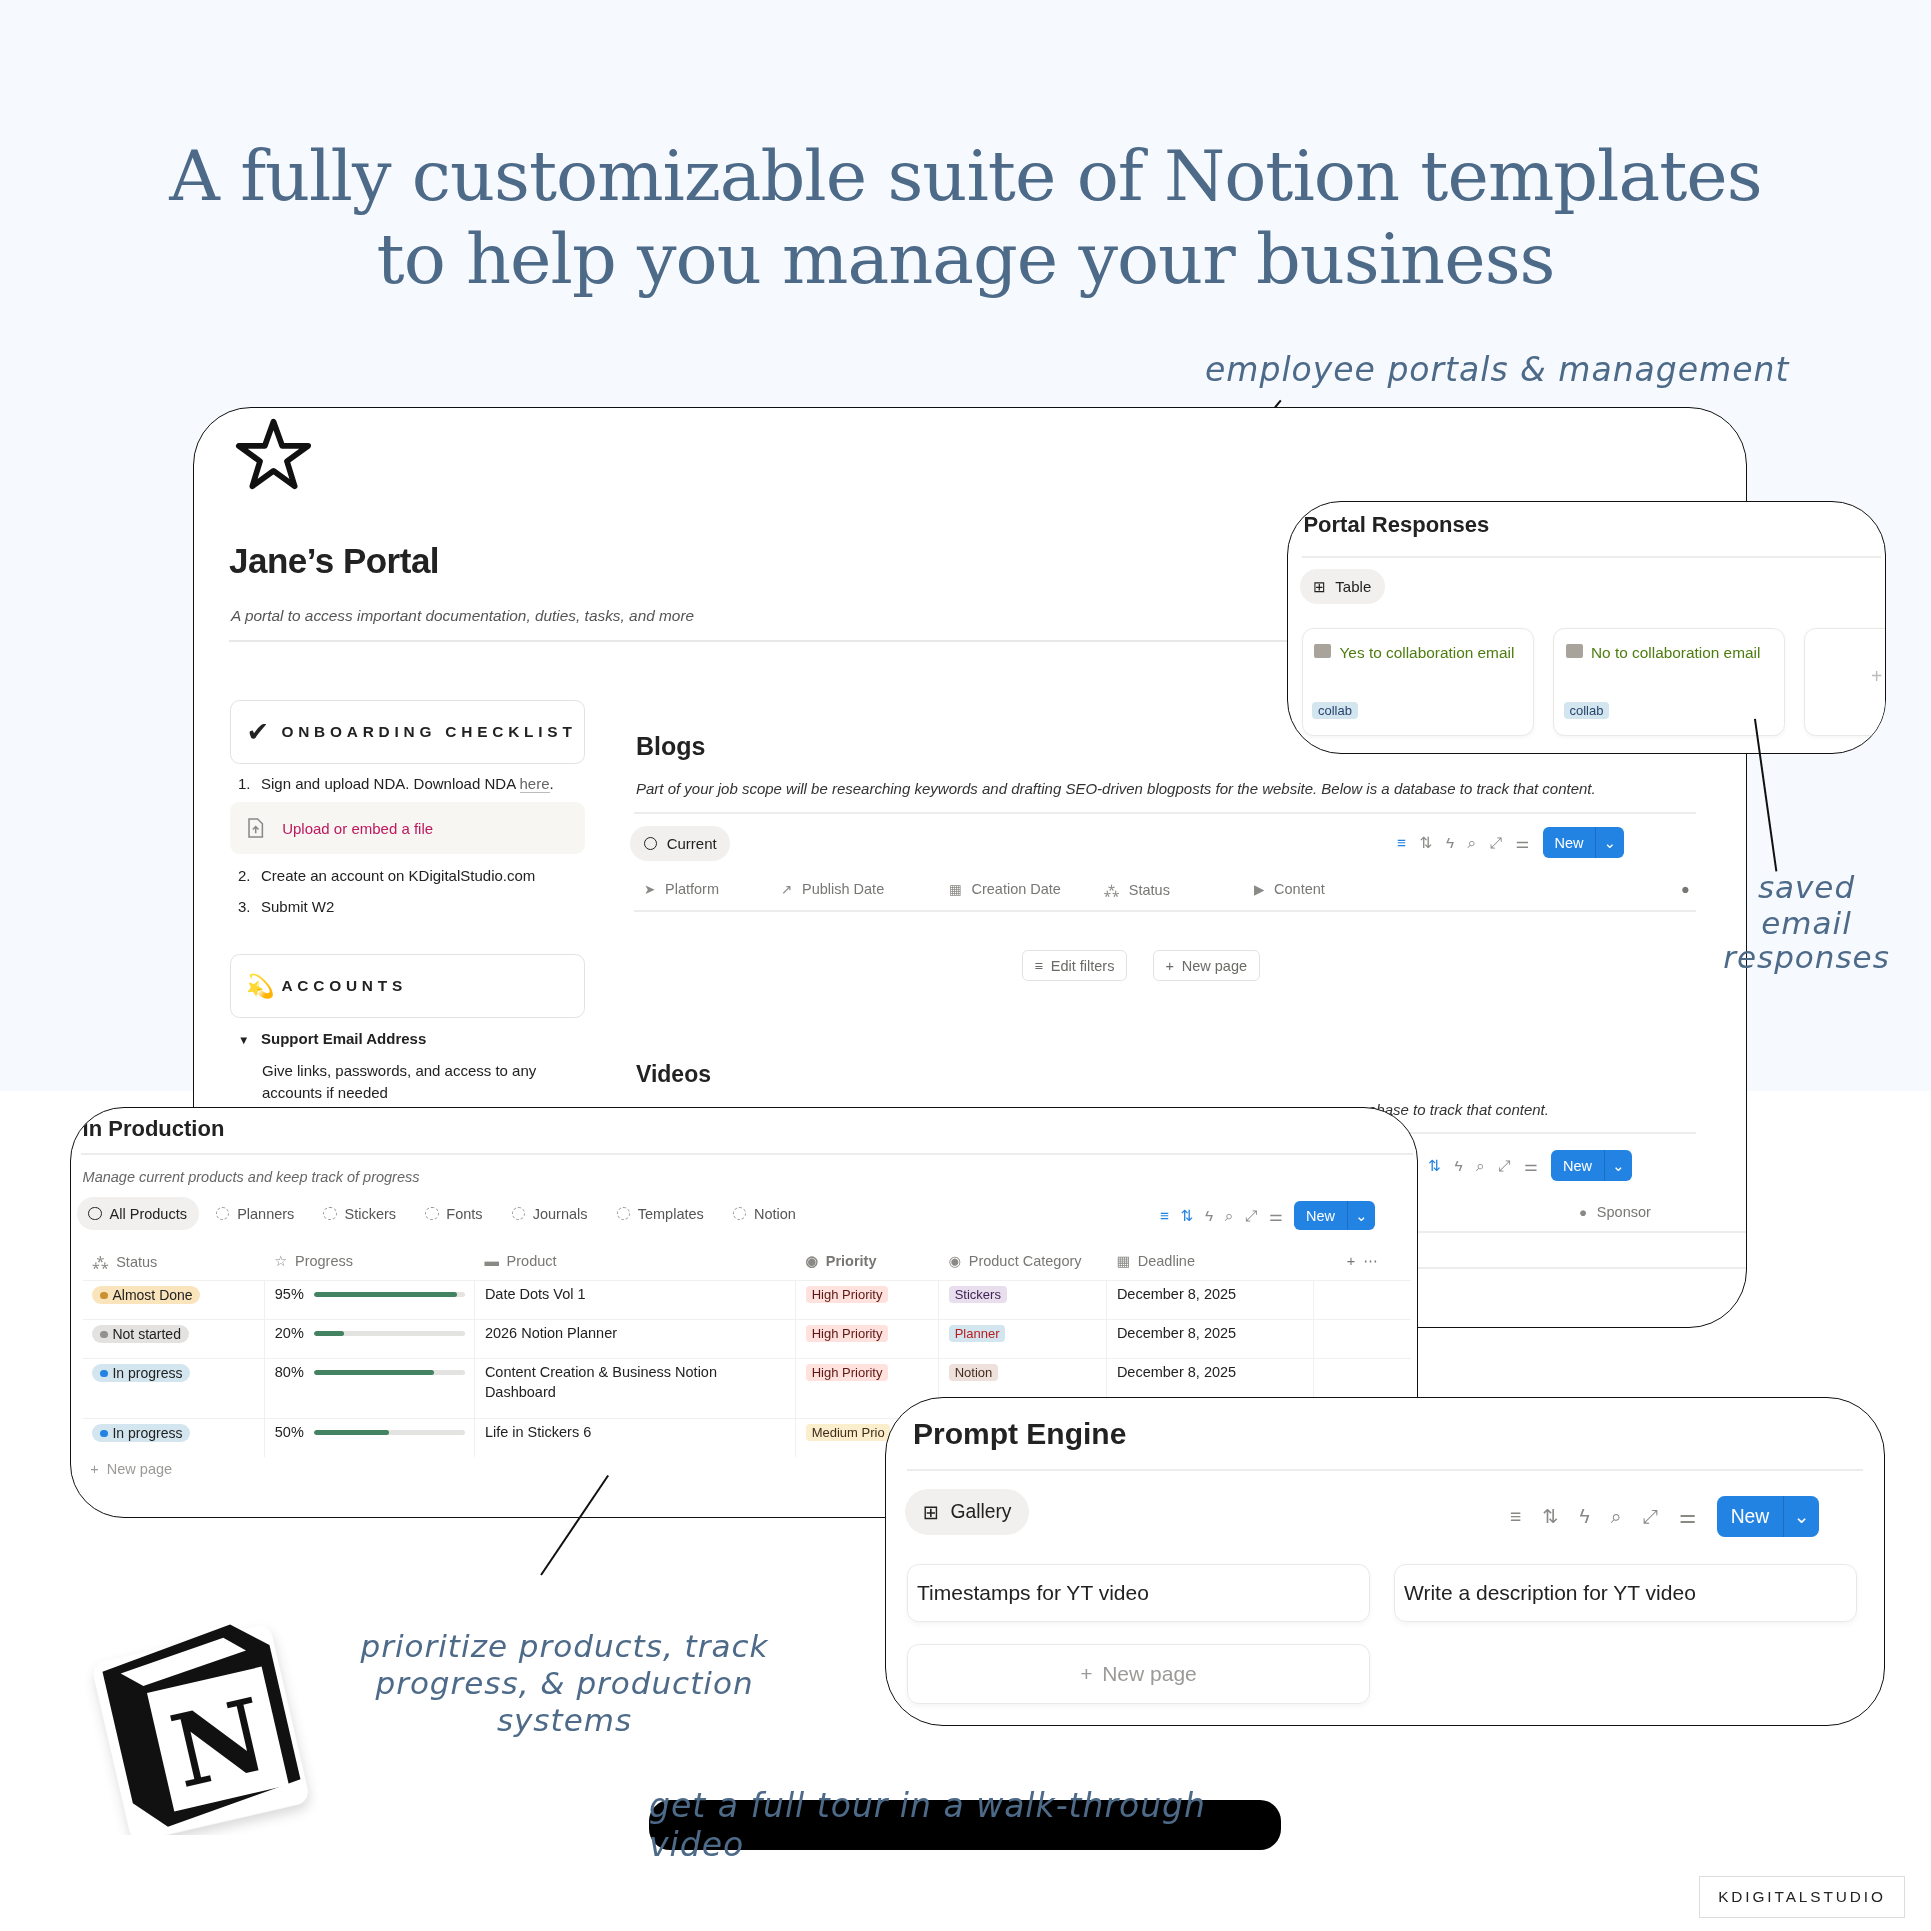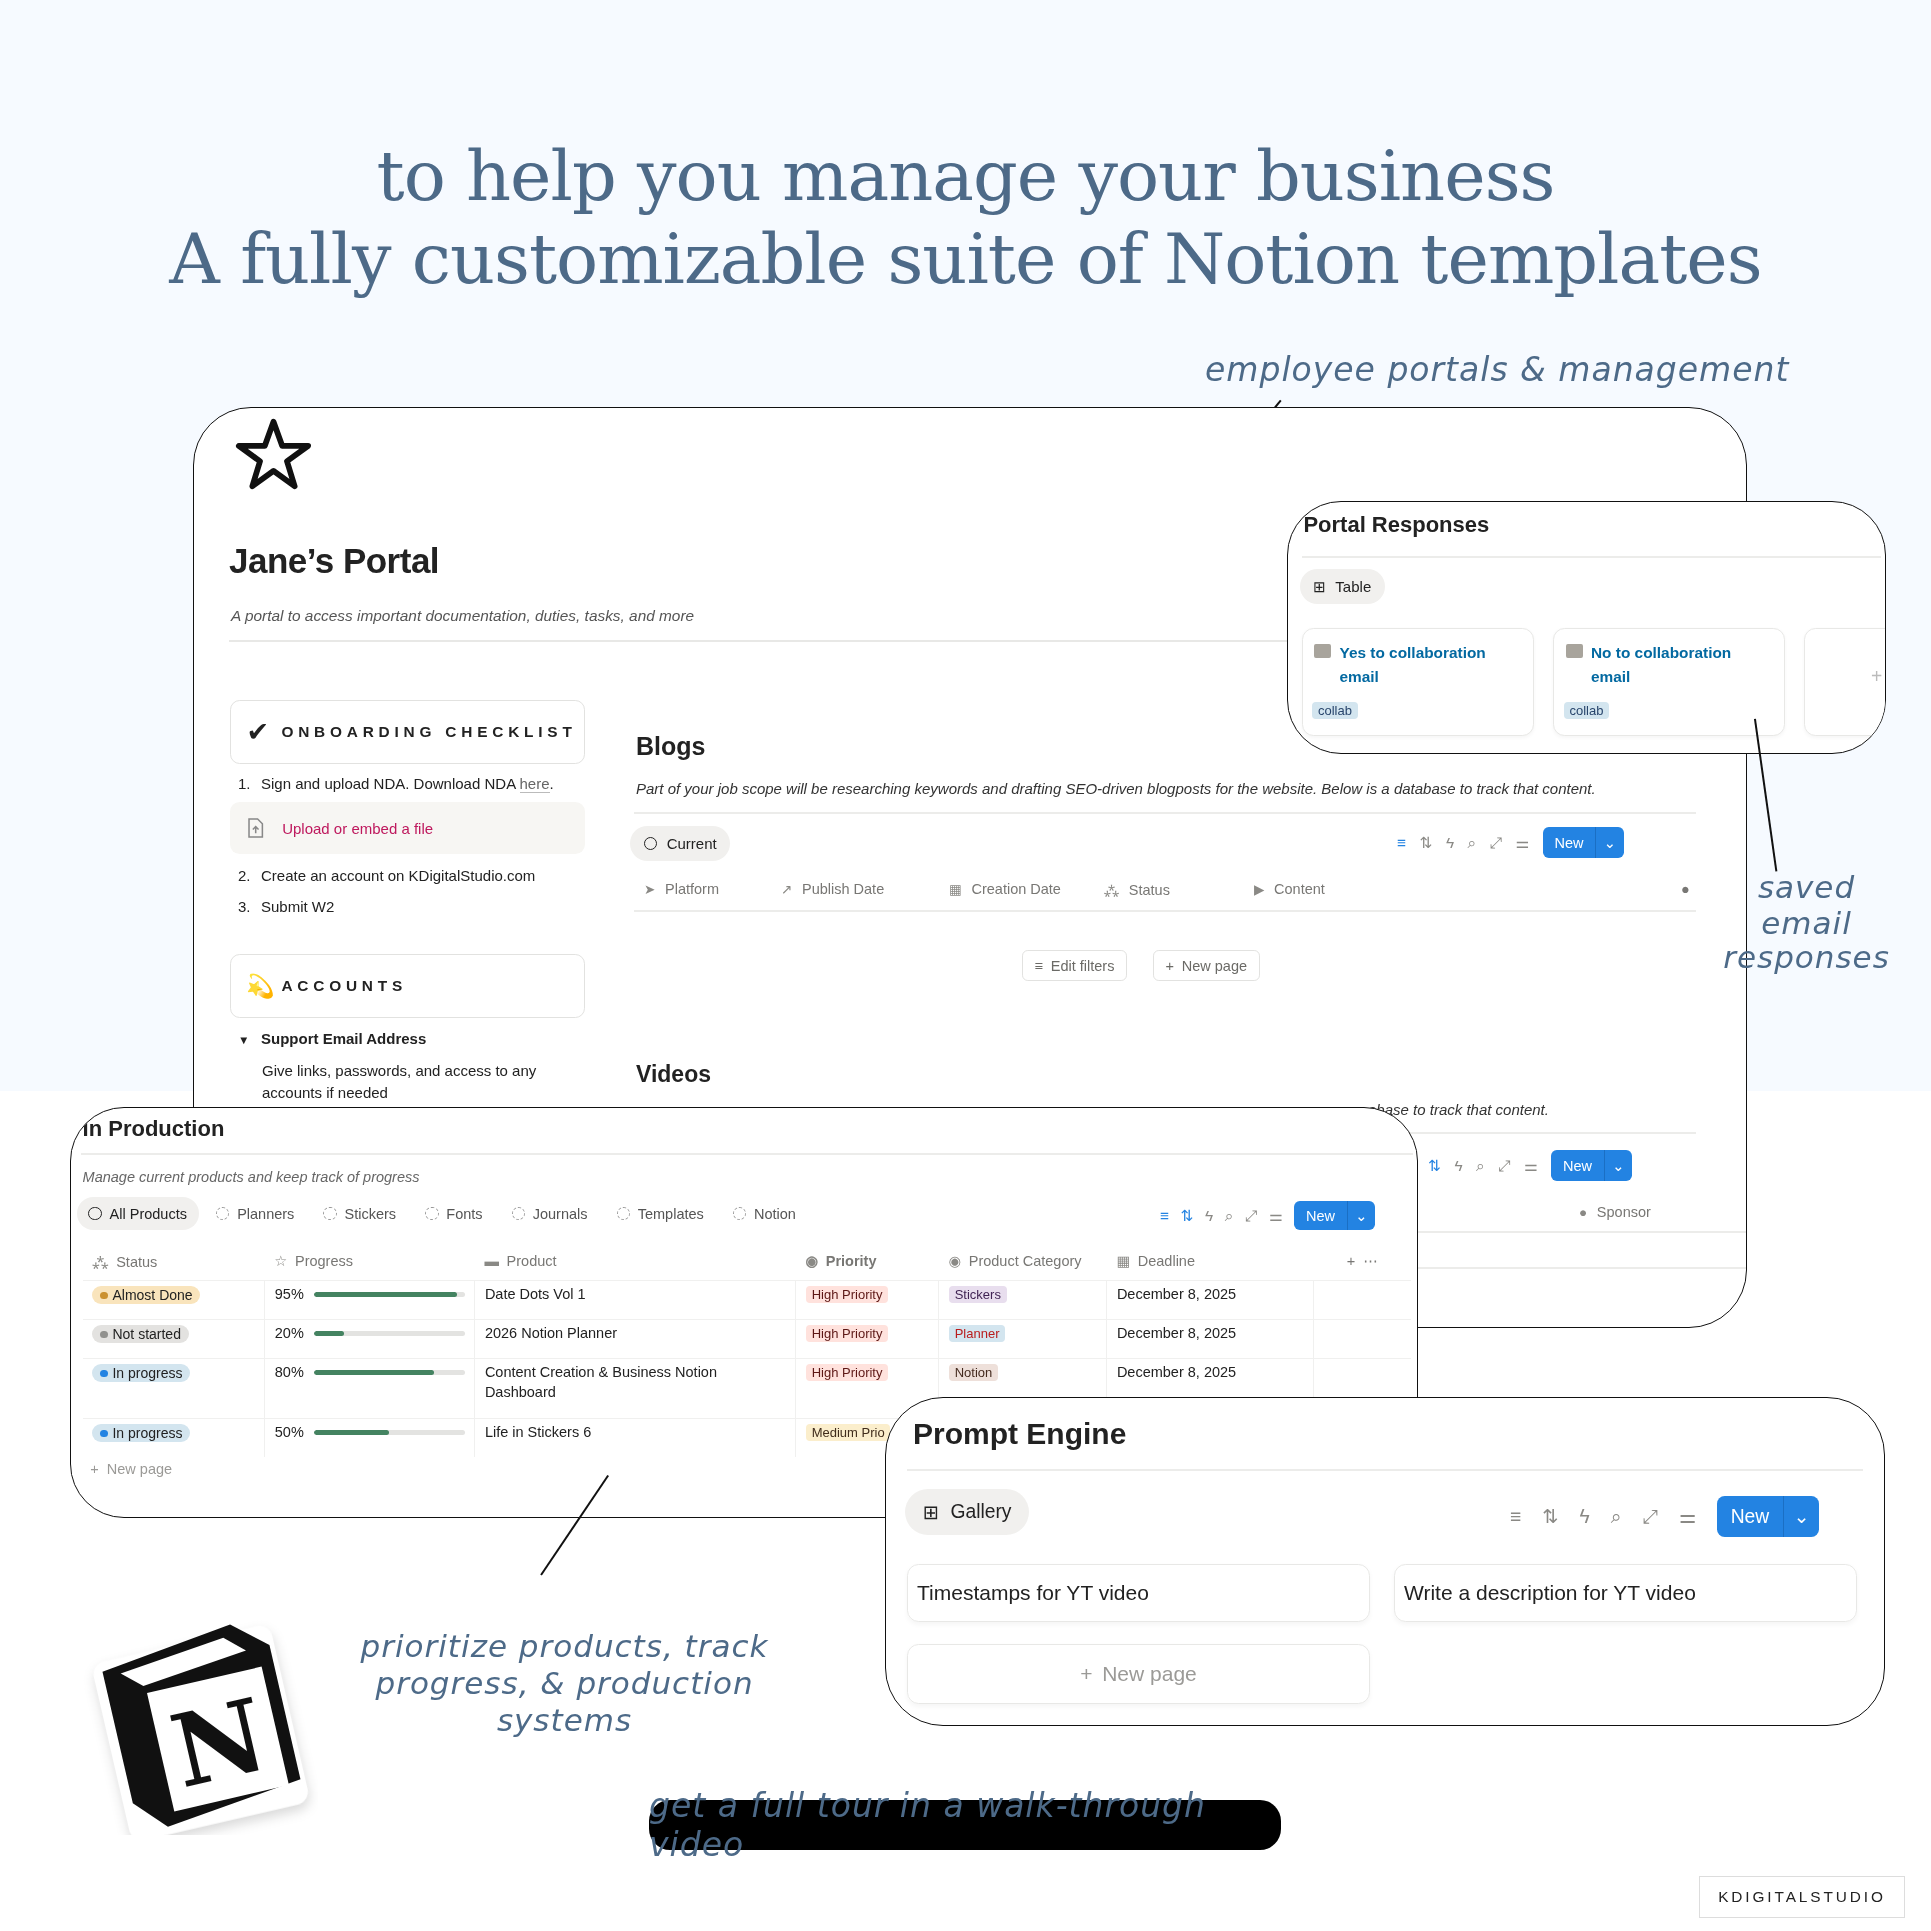--- a/index.html
+++ b/index.html
@@ -73,21 +73,21 @@
   
   .email { left: 1287px; top: 501px; width: 599px; height: 253px; border-radius: 54px; overflow: hidden; }
   .email-title { position: absolute; left: 15.4px; top: 9.7px; font-size: 22px; font-weight: bold; color: #222; }
   .email-hr { position: absolute; left: 13.5px; top: 54px; width: 579px; height: 1.9px; background: #ececea; }
   .email .tab { left: 11.6px; top: 67px; height: 35px; }
   .ecard {
     position: absolute; top: 126px; width: 232px; height: 108px; border: 1.4px solid #e8e8e6; border-radius: 11.6px;
     background: #fff; box-shadow: 0 1.9px 3.9px rgba(0,0,0,0.04);
   }
   .ecard .mail { position: absolute; left: 11.6px; top: 15.4px; width: 17.4px; height: 13.5px; background: #a8a49c; border-radius: 1.9px; }
-  .ecard .t { position: absolute; left: 37px; top: 11.6px; width: 183px; font-size: 15.4px; line-height: 24px; color: #0369a1; font-weight: bold; }
+  .ecard .t { position: absolute; left: 37px; top: 11.6px; width: 183px; font-size: 15.4px; line-height: 24px; color: #4d7c0f; }
   .tag { display: inline-block; padding: 1px 5.8px; border-radius: 3.9px; font-size: 13px; }
   .ecard .tag { position: absolute; left: 9.7px; top: 73px; background: #d3e5ef; color: #28456c; }
   .ecard-add { left: 516px; width: 116px; }
   .ecard-add .plus { position: absolute; left: 66px; top: 37px; font-size: 19.3px; color: #bbb; }
 
   
   .prod { left: 70px; top: 1107px; width: 1348px; height: 411px; border-radius: 54px; overflow: hidden; }
   .prod-title { position: absolute; left: 11.6px; top: 7.7px; font-size: 22px; font-weight: bold; color: #222; }
   .prod-hr { position: absolute; left: 9.7px; top: 45px; width: 1332px; height: 1.9px; background: #ececea; }
   .prod-sub { position: absolute; left: 11.6px; top: 61px; font-size: 14.5px; font-style: italic; color: #666; }
@@ -129,22 +129,22 @@
     position: absolute; left: 1699px; top: 1876px; width: 206px; height: 42px; border: 1.4px solid #ddd;
     display: flex; align-items: center; justify-content: center; font-size: 15.4px; letter-spacing: 2.9px; color: #222;
   }
 </style>
 </head>
 <body>
 
 <div class="bg-top"></div>
 
 <div class="hero">
+  <div>A fully customizable suite of Notion templates</div>
   <div>to help you manage your business</div>
-  <div>A fully customizable suite of Notion templates</div>
 </div>
 
 <div class="script" style="left:1205px; top:350px; font-size:33px;">employee portals &amp; management</div>
 <div class="line" style="left:1192px; top:509px; width:141px; transform:rotate(-51deg);"></div>
 
 <div class="card portal">
   <svg class="star" viewBox="0 0 80 80">
     <polygon points="40,6 49,31 76,31 54,47 62,73 40,57 18,73 26,47 4,31 31,31" fill="none" stroke="#111" stroke-width="6" stroke-linejoin="round"></polygon>
   </svg>
   <div class="portal-title">Jane’s Portal</div>

